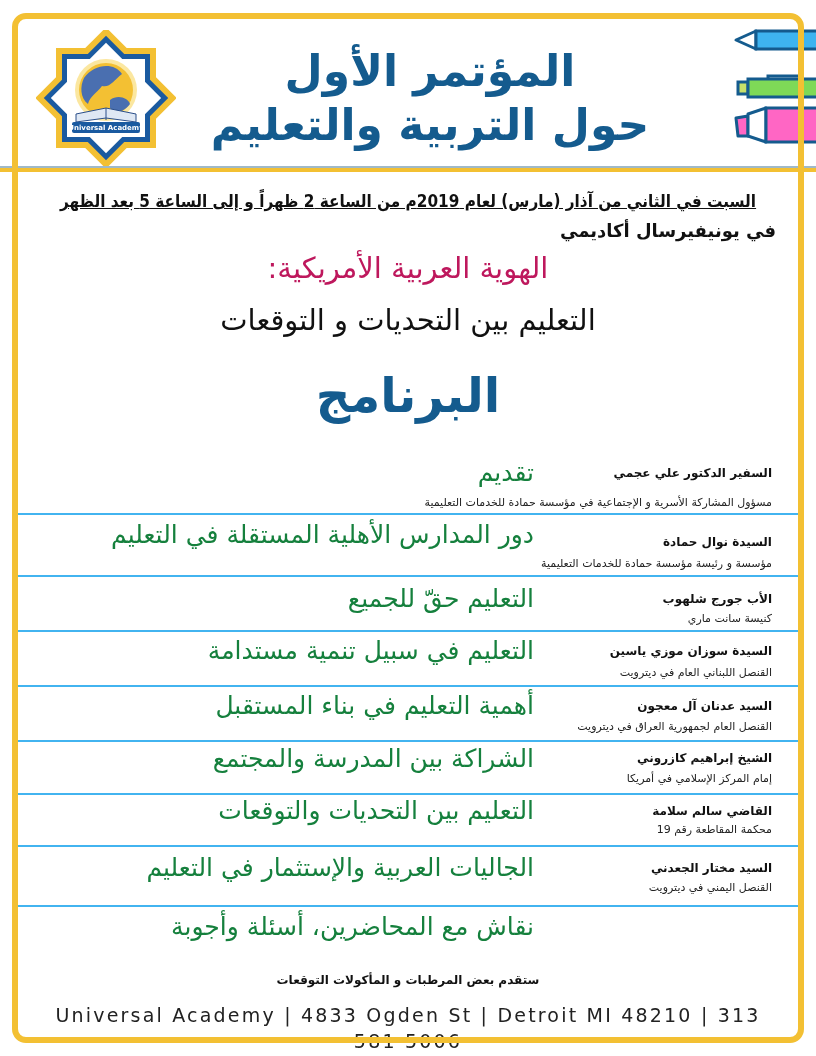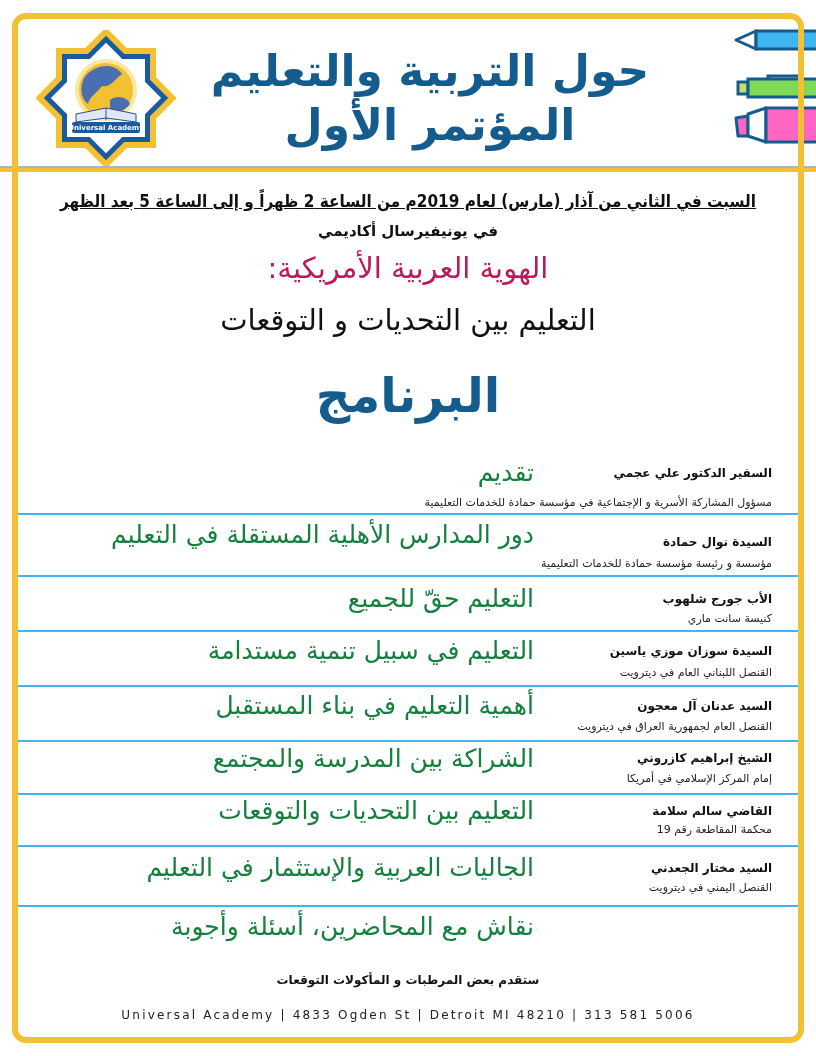--- a/index.html
+++ b/index.html
@@ -26,21 +26,21 @@
     .header-line-gold { position: absolute; left: 0; top: 168px; width: 816px; height: 4px; background: #f3c033; z-index: 2; }
 
     .date-line {
       position: absolute; left: 40px; top: 186px; width: 736px;
       direction: rtl; text-align: center; font-weight: bold; font-size: 17px; line-height: 30px;
       font-family: "DejaVu Sans Condensed", "DejaVu Sans", sans-serif;
       text-decoration: underline;
     }
     .venue-line {
       position: absolute; left: 40px; top: 218px; width: 736px;
-      direction: rtl; text-align: center; font-weight: bold; font-size: 15px; line-height: 26px;
+      direction: rtl; font-weight: bold; font-size: 18px; line-height: 26px;
     }
 
     .theme1 {
       position: absolute; left: 100px; top: 244px; width: 616px;
       text-align: center; font-size: 29px; line-height: 48px; color: #be185d;
     }
     .theme2 {
       position: absolute; left: 100px; top: 296px; width: 616px;
       direction: rtl; text-align: center; font-size: 29px; line-height: 48px; color: #111;
     }
@@ -64,21 +64,21 @@
       position: absolute; right: 282px; direction: rtl; text-align: right;
       font-size: 25px; line-height: 34px; color: #15803d; white-space: nowrap;
     }
 
     .refreshments {
       position: absolute; left: 200px; top: 970px; width: 416px;
       direction: rtl; text-align: center; font-weight: bold; font-size: 12px; line-height: 20px; color: #111;
     }
     .footer-contact {
       position: absolute; left: 30px; top: 1002px; width: 756px;
-      text-align: center; font-size: 12px; line-height: 26px; letter-spacing: 2.2px; color: #222;
+      text-align: center; font-size: 19px; line-height: 26px; letter-spacing: 2.2px; color: #222;
       font-family: "DejaVu Sans", sans-serif;
     }
   </style>
 </head>
 <body>
 
 <div class="frame"></div>
 
 <svg class="logo" viewBox="0 0 140 136">
 
@@ -94,22 +94,22 @@
     <path d="M-22,-20 C-12,-34 8,-36 16,-24 C8,-18 4,-10 -4,-12 C-10,-4 -16,-2 -18,6 C-26,0 -26,-12 -22,-20 Z" fill="#4a6fb0"></path>
     <path d="M4,2 C12,-4 22,0 24,6 C18,14 10,16 4,10 Z" fill="#4a6fb0"></path>
     <path d="M-30,16 L0,10 L30,16 L30,24 L0,20 L-30,24 Z" fill="#dfe8f4" stroke="#2b4f8a" stroke-width="1"></path>
     <line x1="0" y1="10" x2="0" y2="22" stroke="#2b4f8a" stroke-width="1"></line>
     <rect x="-34" y="24" width="68" height="11" rx="2" fill="#1a5aa0"></rect>
     <text x="0" y="32" text-anchor="middle" font-family="DejaVu Sans, sans-serif" font-weight="bold" font-size="7" fill="#ffffff">Universal Academy</text>
   </g>
 </svg>
 
 <div class="title">
+  <div>المؤتمر الأول</div>
   <div>حول التربية والتعليم</div>
-  <div>المؤتمر الأول</div>
 </div>
 
 <svg class="pencils" viewBox="0 0 84 130">
 
   <polygon points="4,14 24,5 24,23" fill="#ffffff" stroke="#145b8e" stroke-width="3" stroke-linejoin="round"></polygon>
   <rect x="24" y="5" width="62" height="18" fill="#3eb4f0" stroke="#145b8e" stroke-width="3"></rect>
 
   <path d="M36,58 L36,50 L70,50" fill="none" stroke="#145b8e" stroke-width="3"></path>
   <rect x="6" y="56" width="10" height="12" fill="#c7e06a" stroke="#145b8e" stroke-width="3"></rect>
   <rect x="16" y="53" width="70" height="18" fill="#7ed957" stroke="#145b8e" stroke-width="3"></rect>

